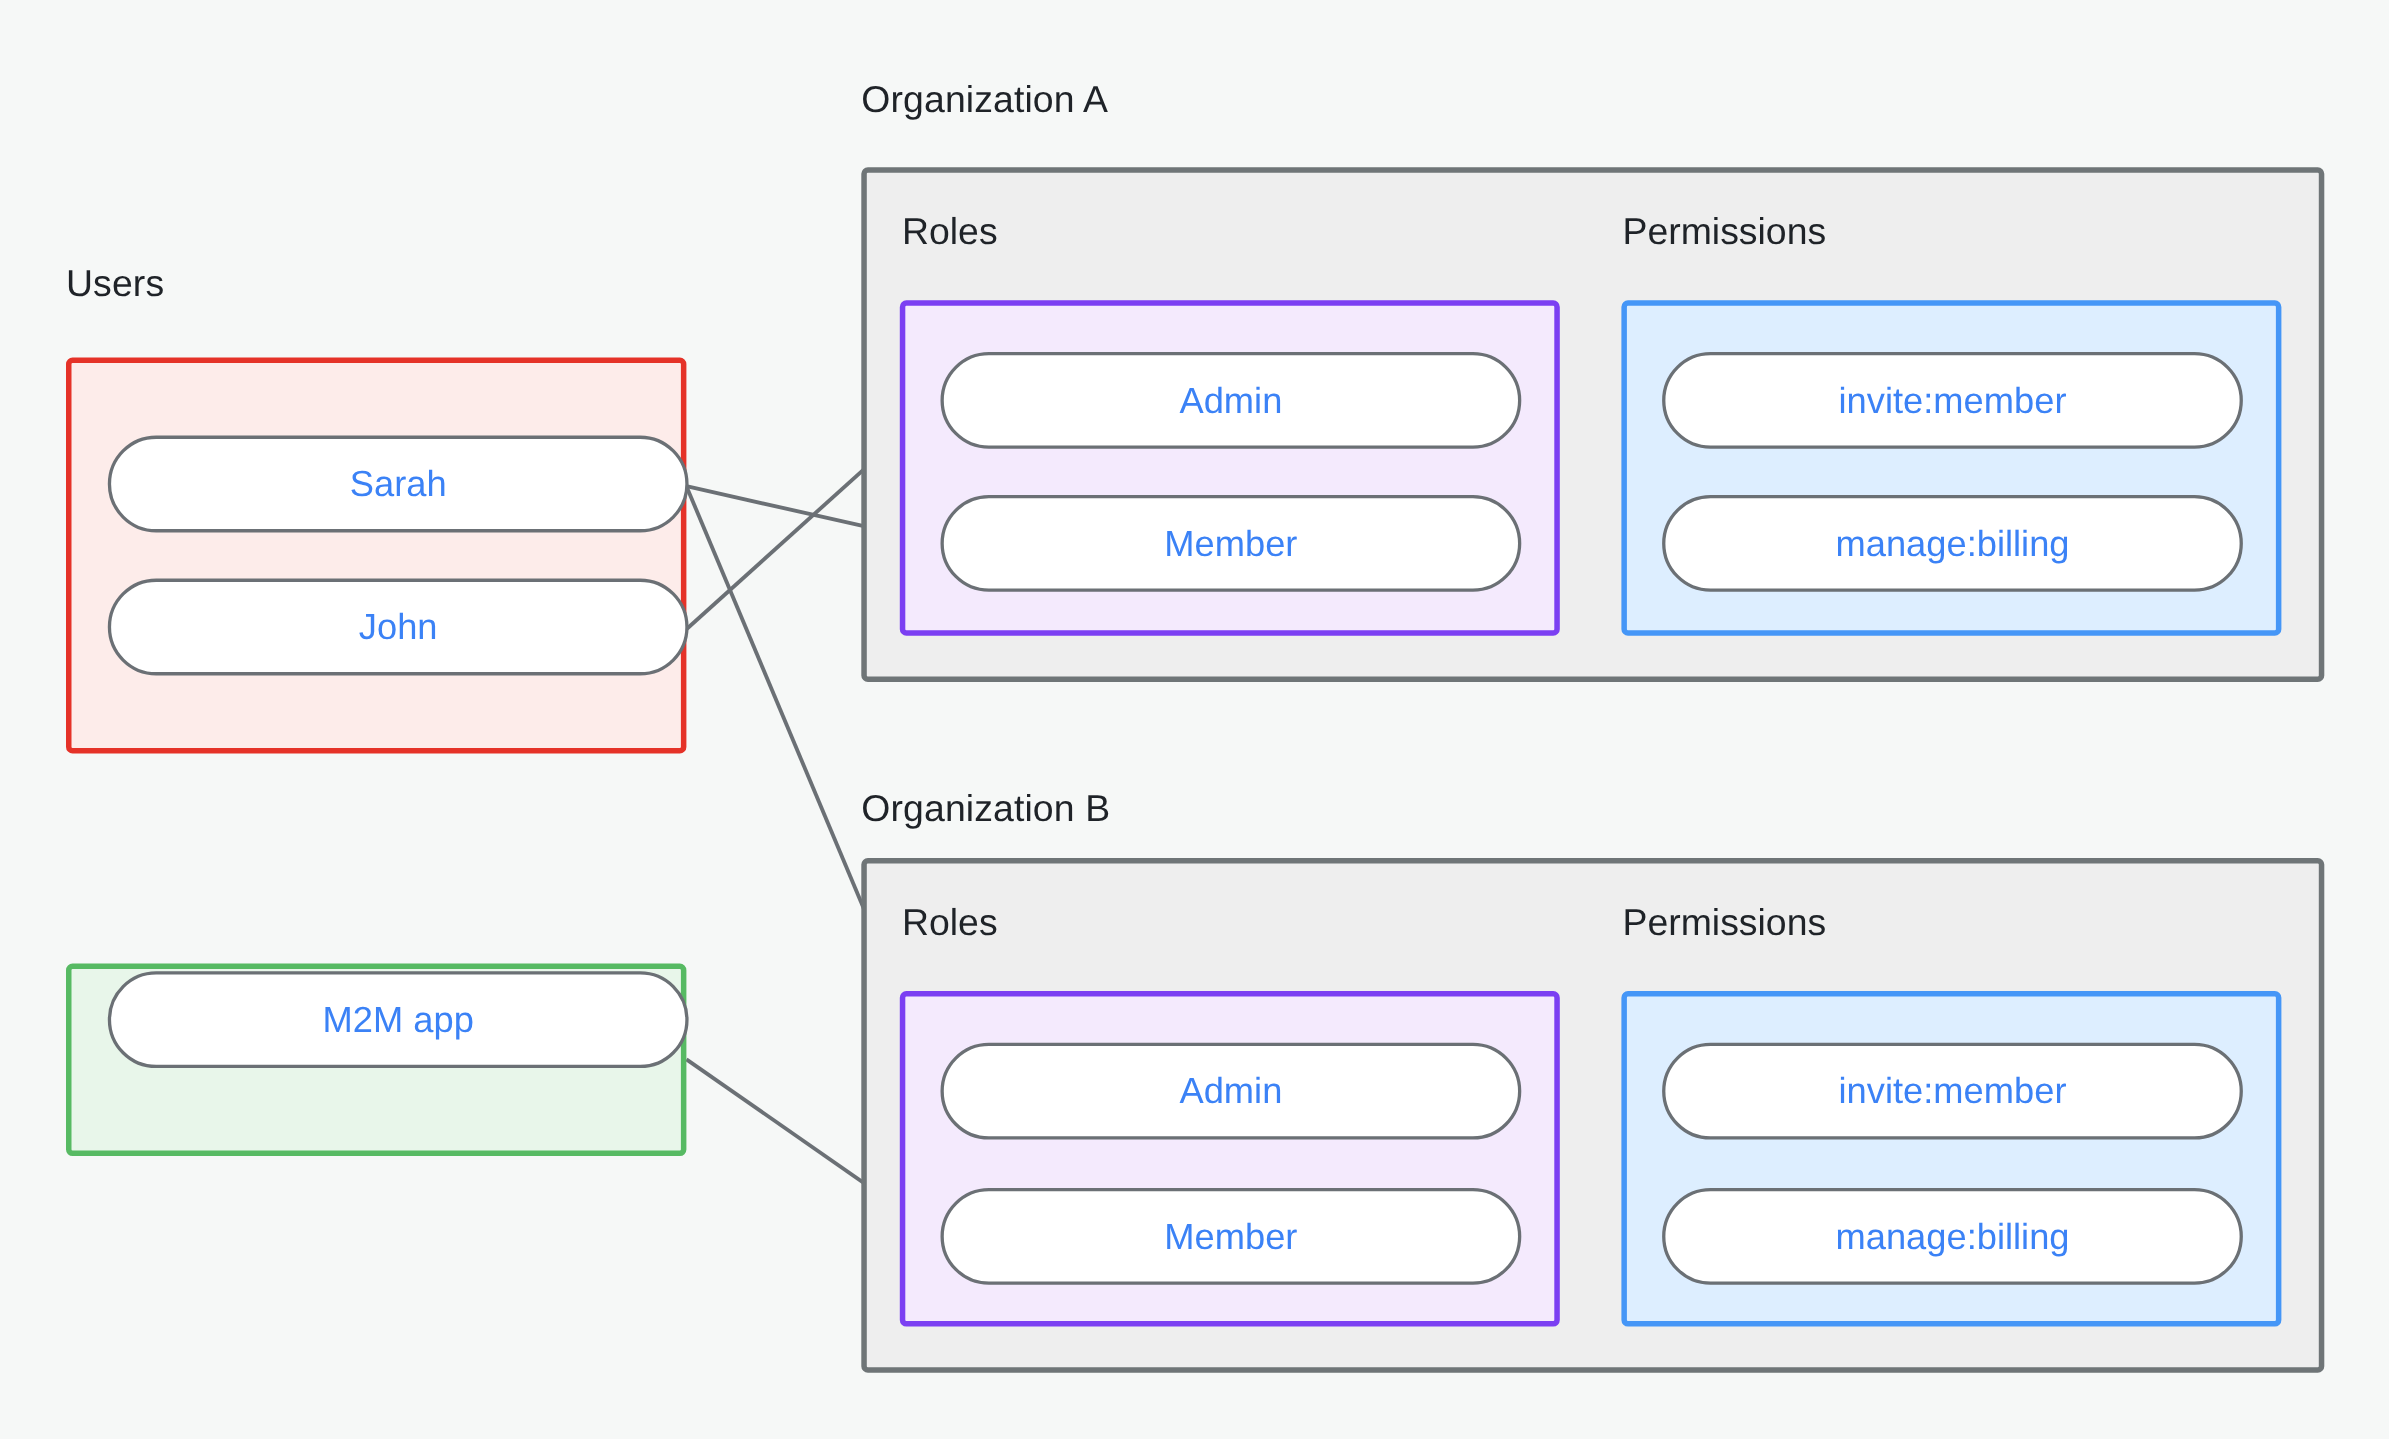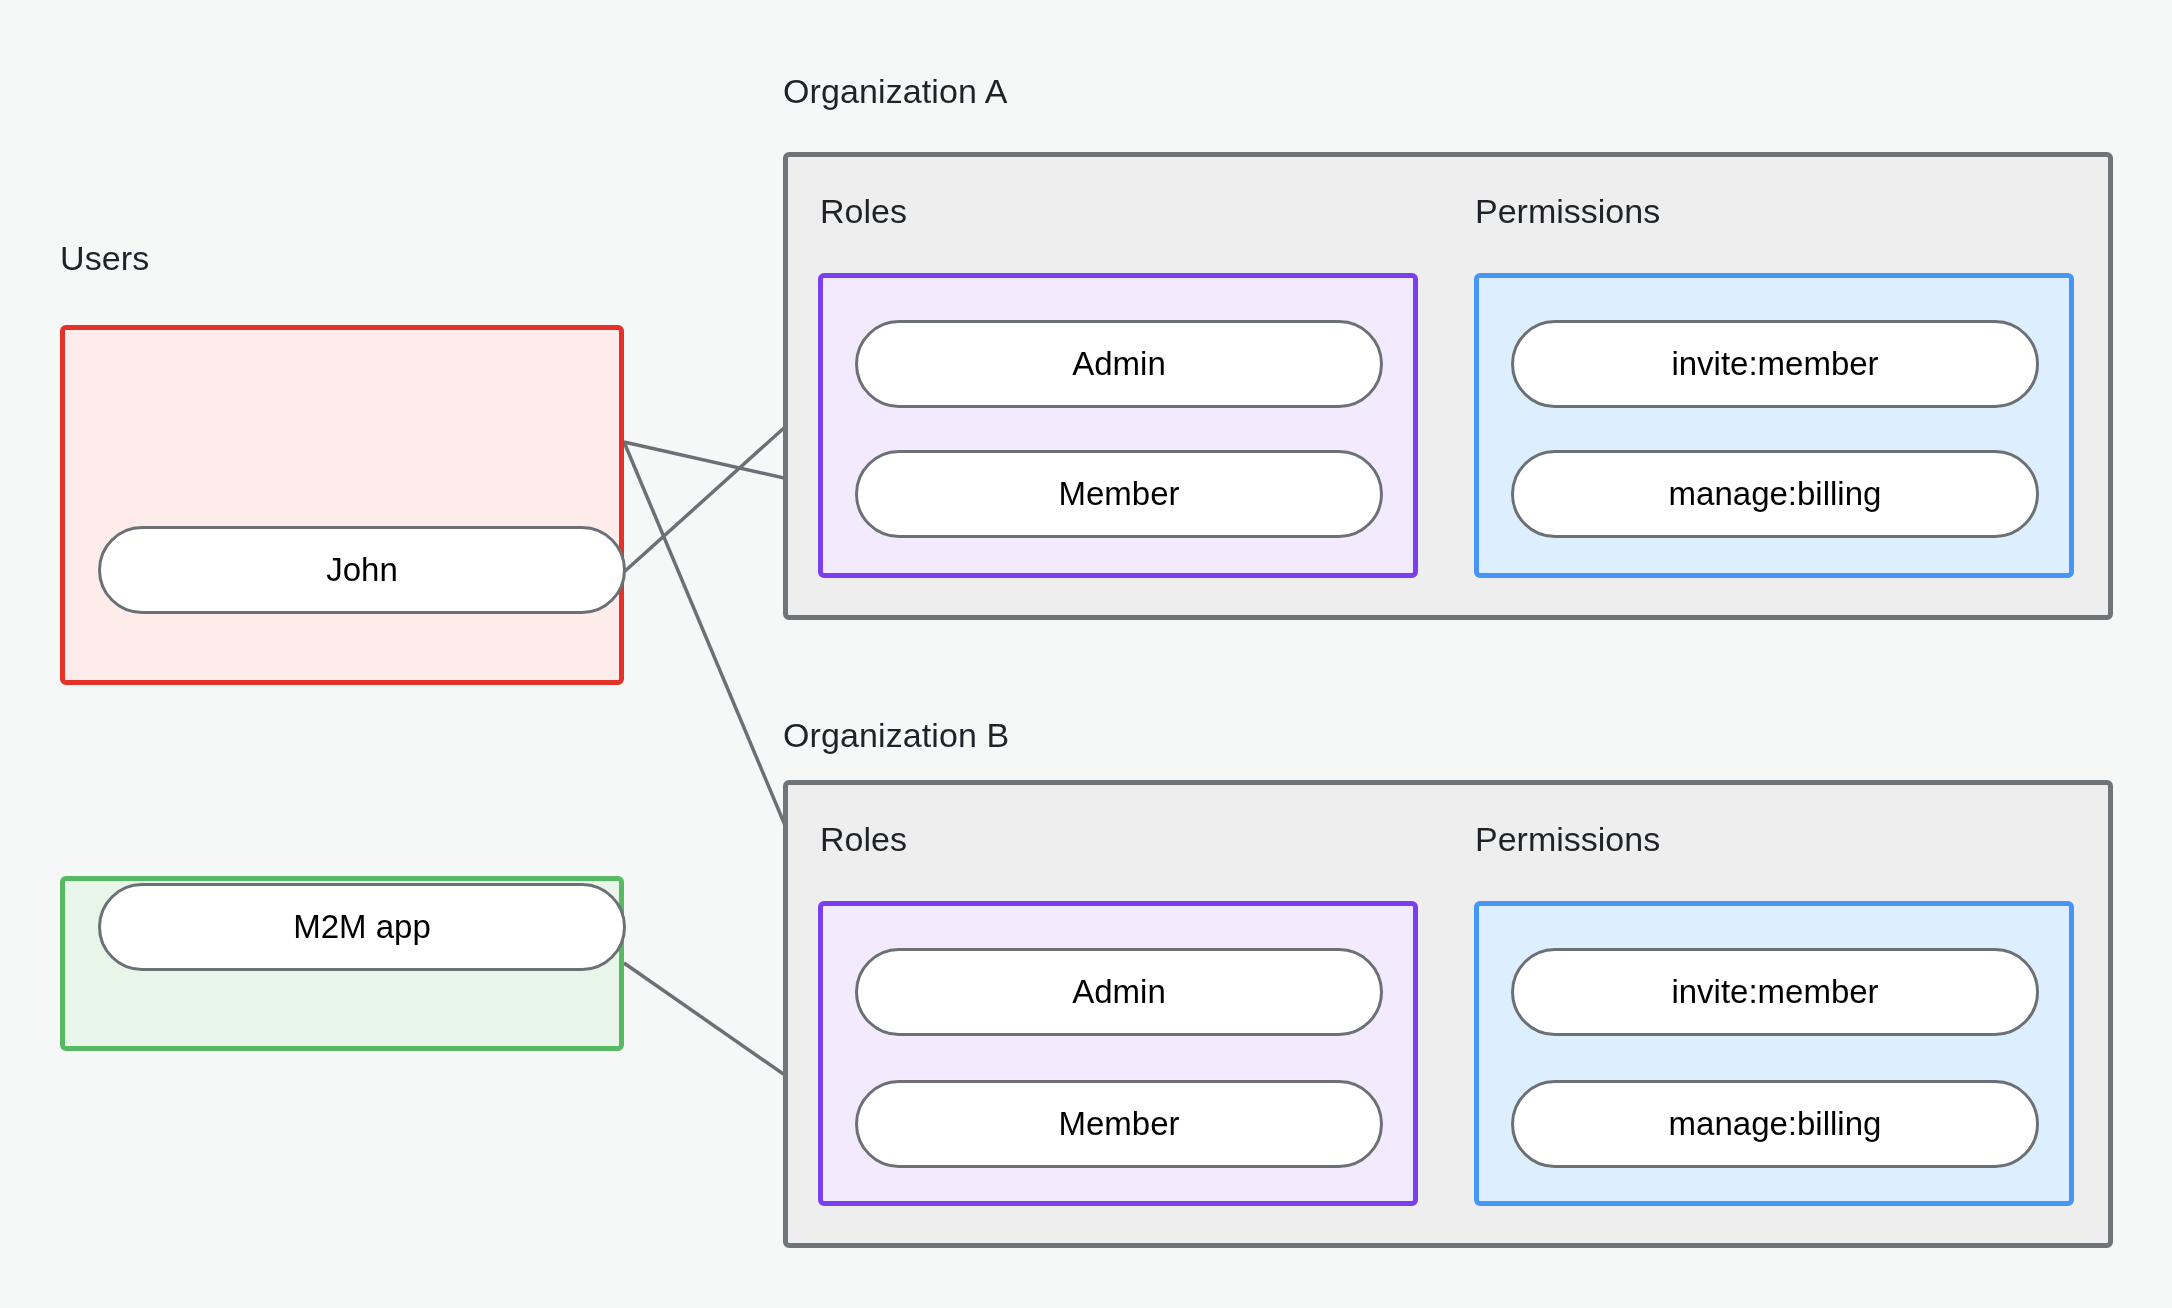--- a/index.html
+++ b/index.html
@@ -83,21 +83,21 @@
   .pill {
     position: absolute;
     box-sizing: border-box;
     background: #ffffff;
     border: 3px solid #6b7075;
     border-radius: 999px;
     display: flex;
     align-items: center;
     justify-content: center;
     font-size: 33px;
-    color: #000000;
+    color: #3b82f6;
     z-index: 5;
     white-space: nowrap;
   }
 </style>
 </head>
 <body>
 
 <div id="stage">
 
   <svg id="edges" viewBox="0 0 2172 1308" width="2172" height="2172" preserveAspectRatio="none" style="width:2172px;height:1308px;">
@@ -132,20 +132,21 @@
       <circle cx="855" cy="1124" r="11"></circle>
       <circle cx="1510" cy="992" r="11"></circle>
       <circle cx="1510" cy="1124" r="11"></circle>
     </g>
   </svg>
 
   <div class="caption" style="left:60px; top:239px;">Users</div>
 
   <div class="group-box group-users" style="left:60px; left:60px; top:325px; width:564px; height:360px;"></div>
 
+  <div class="pill" style="left:98px; top:396px; width:528px; height:88px;">Sarah</div>
   <div class="pill" style="left:98px; top:526px; width:528px; height:88px;">John</div>
 
 
   <div class="group-box group-m2m" style="left:60px; top:876px; width:564px; height:175px;"></div>
 
   <div class="pill" style="left:98px; top:883px; width:528px; height:88px;">M2M app</div>
 
   <div class="caption" style="left:783px; top:72px;">Organization A</div>
 
   <div class="group-box group-org" style="left:783px; top:152px; width:1330px; height:468px;"></div>

